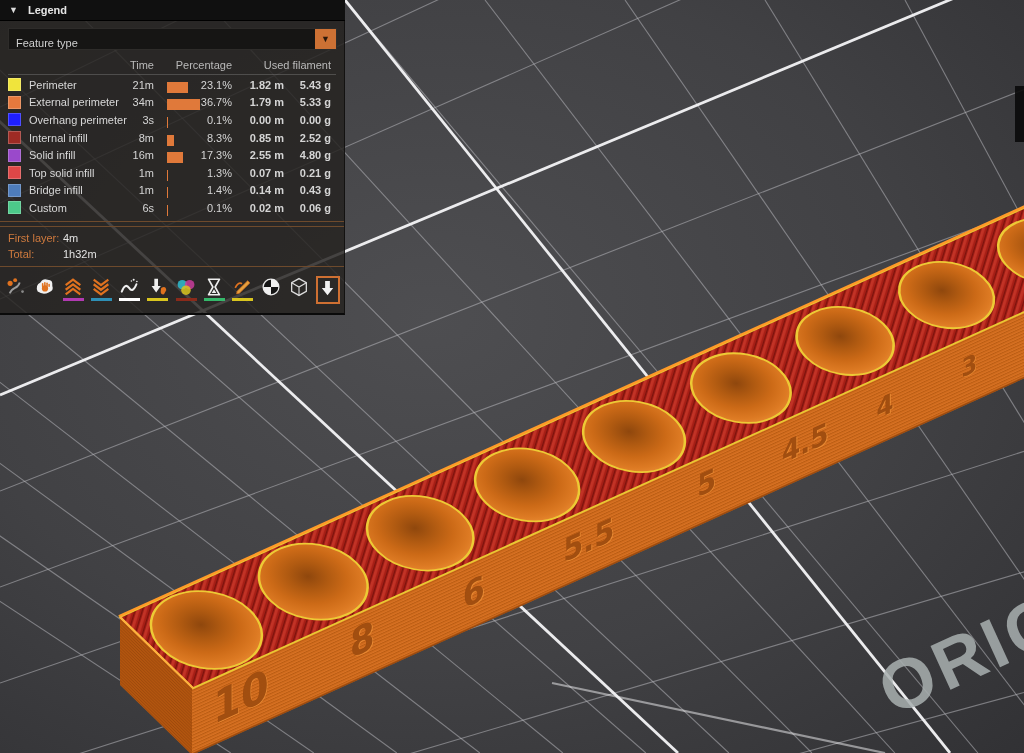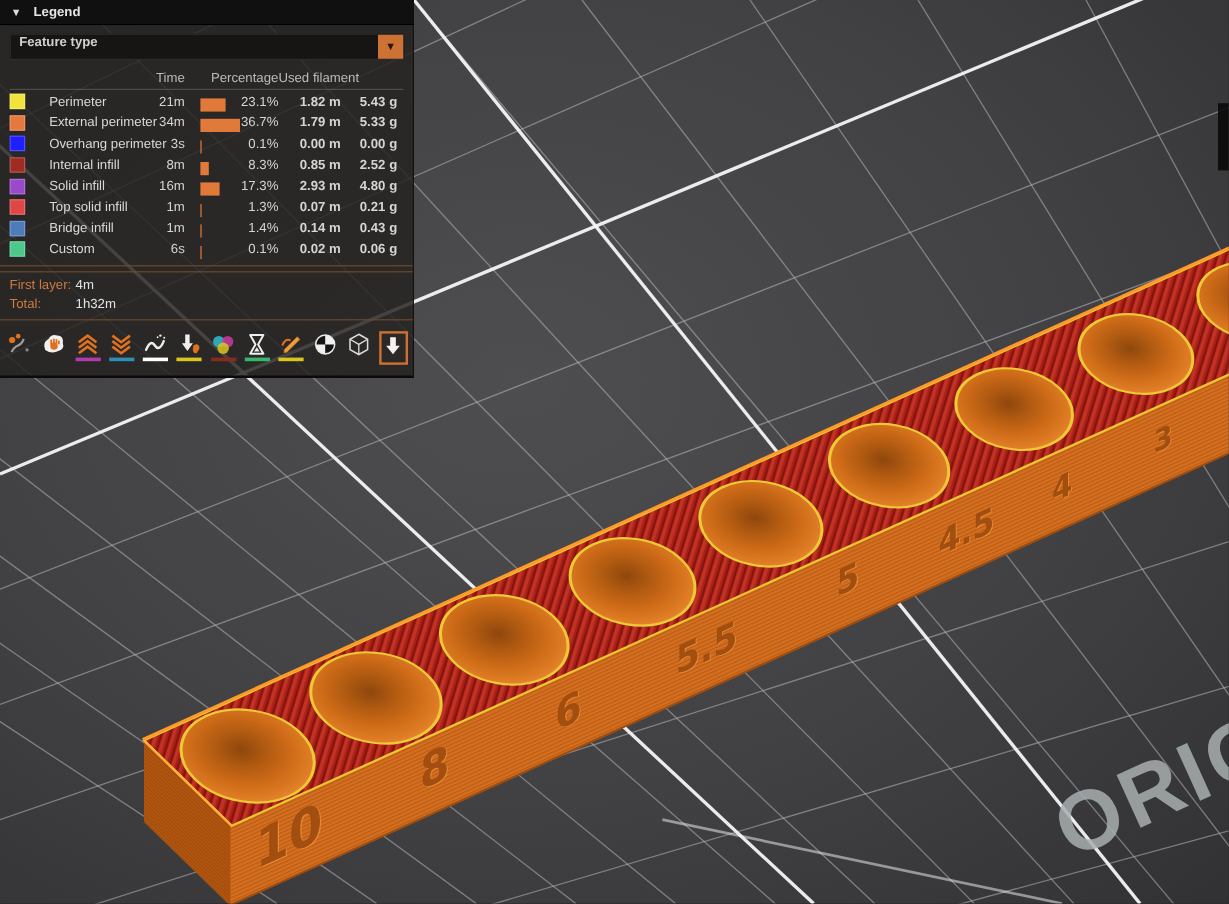--- a/index.html
+++ b/index.html
@@ -9,33 +9,33 @@
 
   
   .panel{position:absolute;left:0;top:0;width:345px;z-index:5;
          font-size:11px;color:#d8d8d8;}
   .panel-header{height:20px;background:#101010;display:flex;align-items:center;
          gap:10px;padding:0 9px;font-weight:bold;color:#e6e6e6;border-bottom:1px solid #000;}
   .tri{font-size:9px;color:#dcdcdc;line-height:1;}
   .panel-body{background:rgba(37,34,32,0.84);padding:7px 0 8px 0;
          border-bottom:2px solid #0a0a0a;border-right:1px solid rgba(0,0,0,.55);}
   .combo{margin:0 7px 7px 8px;height:20px;background:#161514;
-         border:1px solid #2e2c2a;display:flex;align-items:flex-start;font-weight:bold;}
+         border:1px solid #2e2c2a;display:flex;align-items:flex-end;}
   .combo .val{flex:1;padding-left:7px;color:#d0d0d0;}
   .combo-btn{width:21px;height:20px;background:#cd7134;color:#2a170a;display:flex;
          align-items:center;justify-content:center;font-size:9px;}
   .lrow{display:grid;grid-template-columns:13px 97px 36px 78px 52px 47px;
         align-items:center;height:17.6px;padding-left:8px;}
   .lhead{height:16px;margin-top:1px;color:#bababa;}
   .lhead .c-time{grid-column:3;text-align:right;}
   .lhead .c-pct{grid-column:4;text-align:right;}
-  .lhead .c-fil{grid-column:5 / span 2;text-align:left;}
+  .lhead .c-fil{grid-column:5 / span 2;text-align:right;}
   .hdr-sep{height:1px;background:rgba(150,150,150,.35);margin:1px 8px 1px 8px;}
   .sw{width:13px;height:13px;border:1px solid rgba(255,255,255,.22);box-sizing:border-box;}
-  .feat{padding-left:20px;white-space:nowrap;}
+  .feat{padding-left:8px;white-space:nowrap;}
   .tcell{text-align:right;color:#d5d5d5;}
   .pbox{position:relative;text-align:right;color:#d5d5d5;}
   .pbar{position:absolute;left:13px;top:3px;height:11px;}
   .lcell,.wcell{text-align:right;color:#d5d5d5;font-weight:bold;}
   .sep{height:1px;background:#6e4a2c;margin:4px 0 3px 0;}
   .est-title{padding:2px 8px 3px 8px;color:#dedede;}
   .est-row{display:flex;padding:2px 8px;}
   .est-label{width:55px;color:#cf7a3e;}
   .est-val{color:#e3e3e3;}
   .irow{display:flex;gap:5px;padding:6px 4px 1px 5px;}
@@ -218,21 +218,21 @@
             <span class="tcell">8m</span>
             <span class="pbox"><span class="pbar" style="width: 7.47px; background: rgb(224, 121, 58);"></span><span class="ptxt">8.3%</span></span>
             <span class="lcell">0.85 m</span>
             <span class="wcell">2.52 g</span>
           </div>
           <div class="lrow">
             <span class="sw" style="background: rgb(154, 73, 203);"></span>
             <span class="feat">Solid infill</span>
             <span class="tcell">16m</span>
             <span class="pbox"><span class="pbar" style="width: 15.57px; background: rgb(224, 121, 58);"></span><span class="ptxt">17.3%</span></span>
-            <span class="lcell">2.93 m</span>
+            <span class="lcell">2.55 m</span>
             <span class="wcell">4.80 g</span>
           </div>
           <div class="lrow">
             <span class="sw" style="background: rgb(223, 71, 71);"></span>
             <span class="feat">Top solid infill</span>
             <span class="tcell">1m</span>
             <span class="pbox"><span class="pbar" style="width: 1.17px; background: rgb(224, 121, 58);"></span><span class="ptxt">1.3%</span></span>
             <span class="lcell">0.07 m</span>
             <span class="wcell">0.21 g</span>
           </div>

